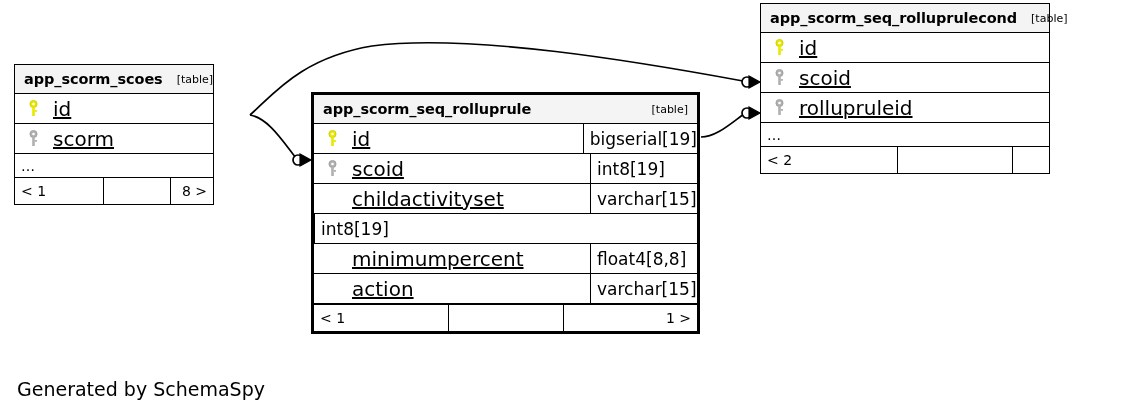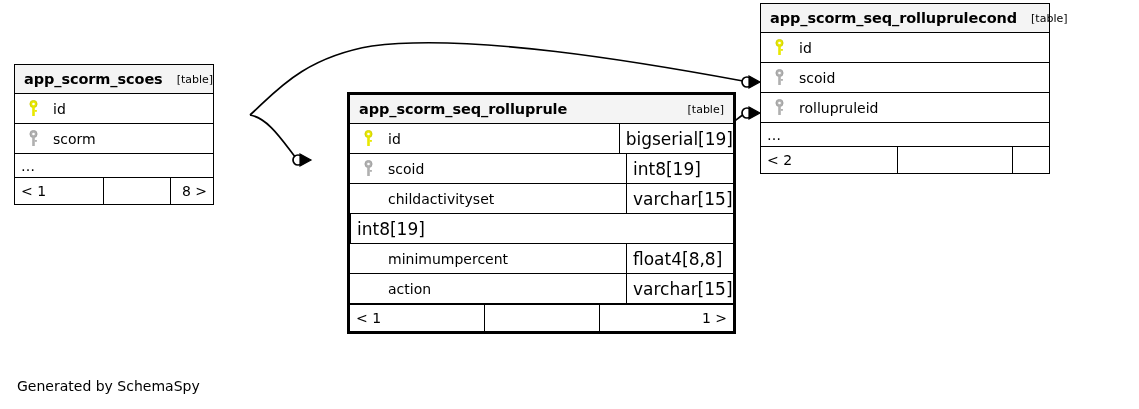--- a/index.html
+++ b/index.html
@@ -38,21 +38,20 @@
   
   .er-table {
     position: absolute;
     box-sizing: border-box;
     background: #ffffff;
     border: 1px solid #000000;
     z-index: 2;
   }
   .er-table.focus {
     border-width: 3px;
-    margin-left: 36px;
   }
 
   .tbl-header {
     box-sizing: border-box;
     background: #f4f4f4;
     border-bottom: 1px solid #000000;
     display: flex;
     align-items: center;
     justify-content: space-between;
     padding: 0 9px;
@@ -101,23 +100,24 @@
   .key-slot {
     width: 22px;
     flex: 0 0 22px;
     display: flex;
     align-items: center;
     justify-content: center;
   }
   .key-slot svg { display: block; }
 
   .col-label {
-    font-size: 14px;
+    font-size: 20px;
     white-space: nowrap;
     padding-left: 9px;
+    text-decoration: underline;
   }
   .col-label.nokey { padding-left: 31px; }
 
   
   .tbl-ellipsis {
     box-sizing: border-box;
     height: 24px;
     display: flex;
     align-items: center;
     padding-left: 6px;
@@ -174,21 +174,21 @@
   }
   #table-app-scorm-seq-rolluprulecond .foot-cell:nth-child(1) { flex: 0 0 136px; }
   #table-app-scorm-seq-rolluprulecond .foot-cell:nth-child(2) { flex: 0 0 115px; }
   #table-app-scorm-seq-rolluprulecond .foot-cell:nth-child(3) { flex: 1 1 auto; }
 
   
   #generated-by {
     position: absolute;
     left: 17px;
     top: 378px;
-    font-size: 14px;
+    font-size: 19px;
     white-space: nowrap;
     z-index: 2;
   }
 </style>
 </head>
 <body>
 
 <div id="erd-canvas">
 
   <svg id="connector-layer" viewBox="0 0 1139 409" width="1139" height="409">

